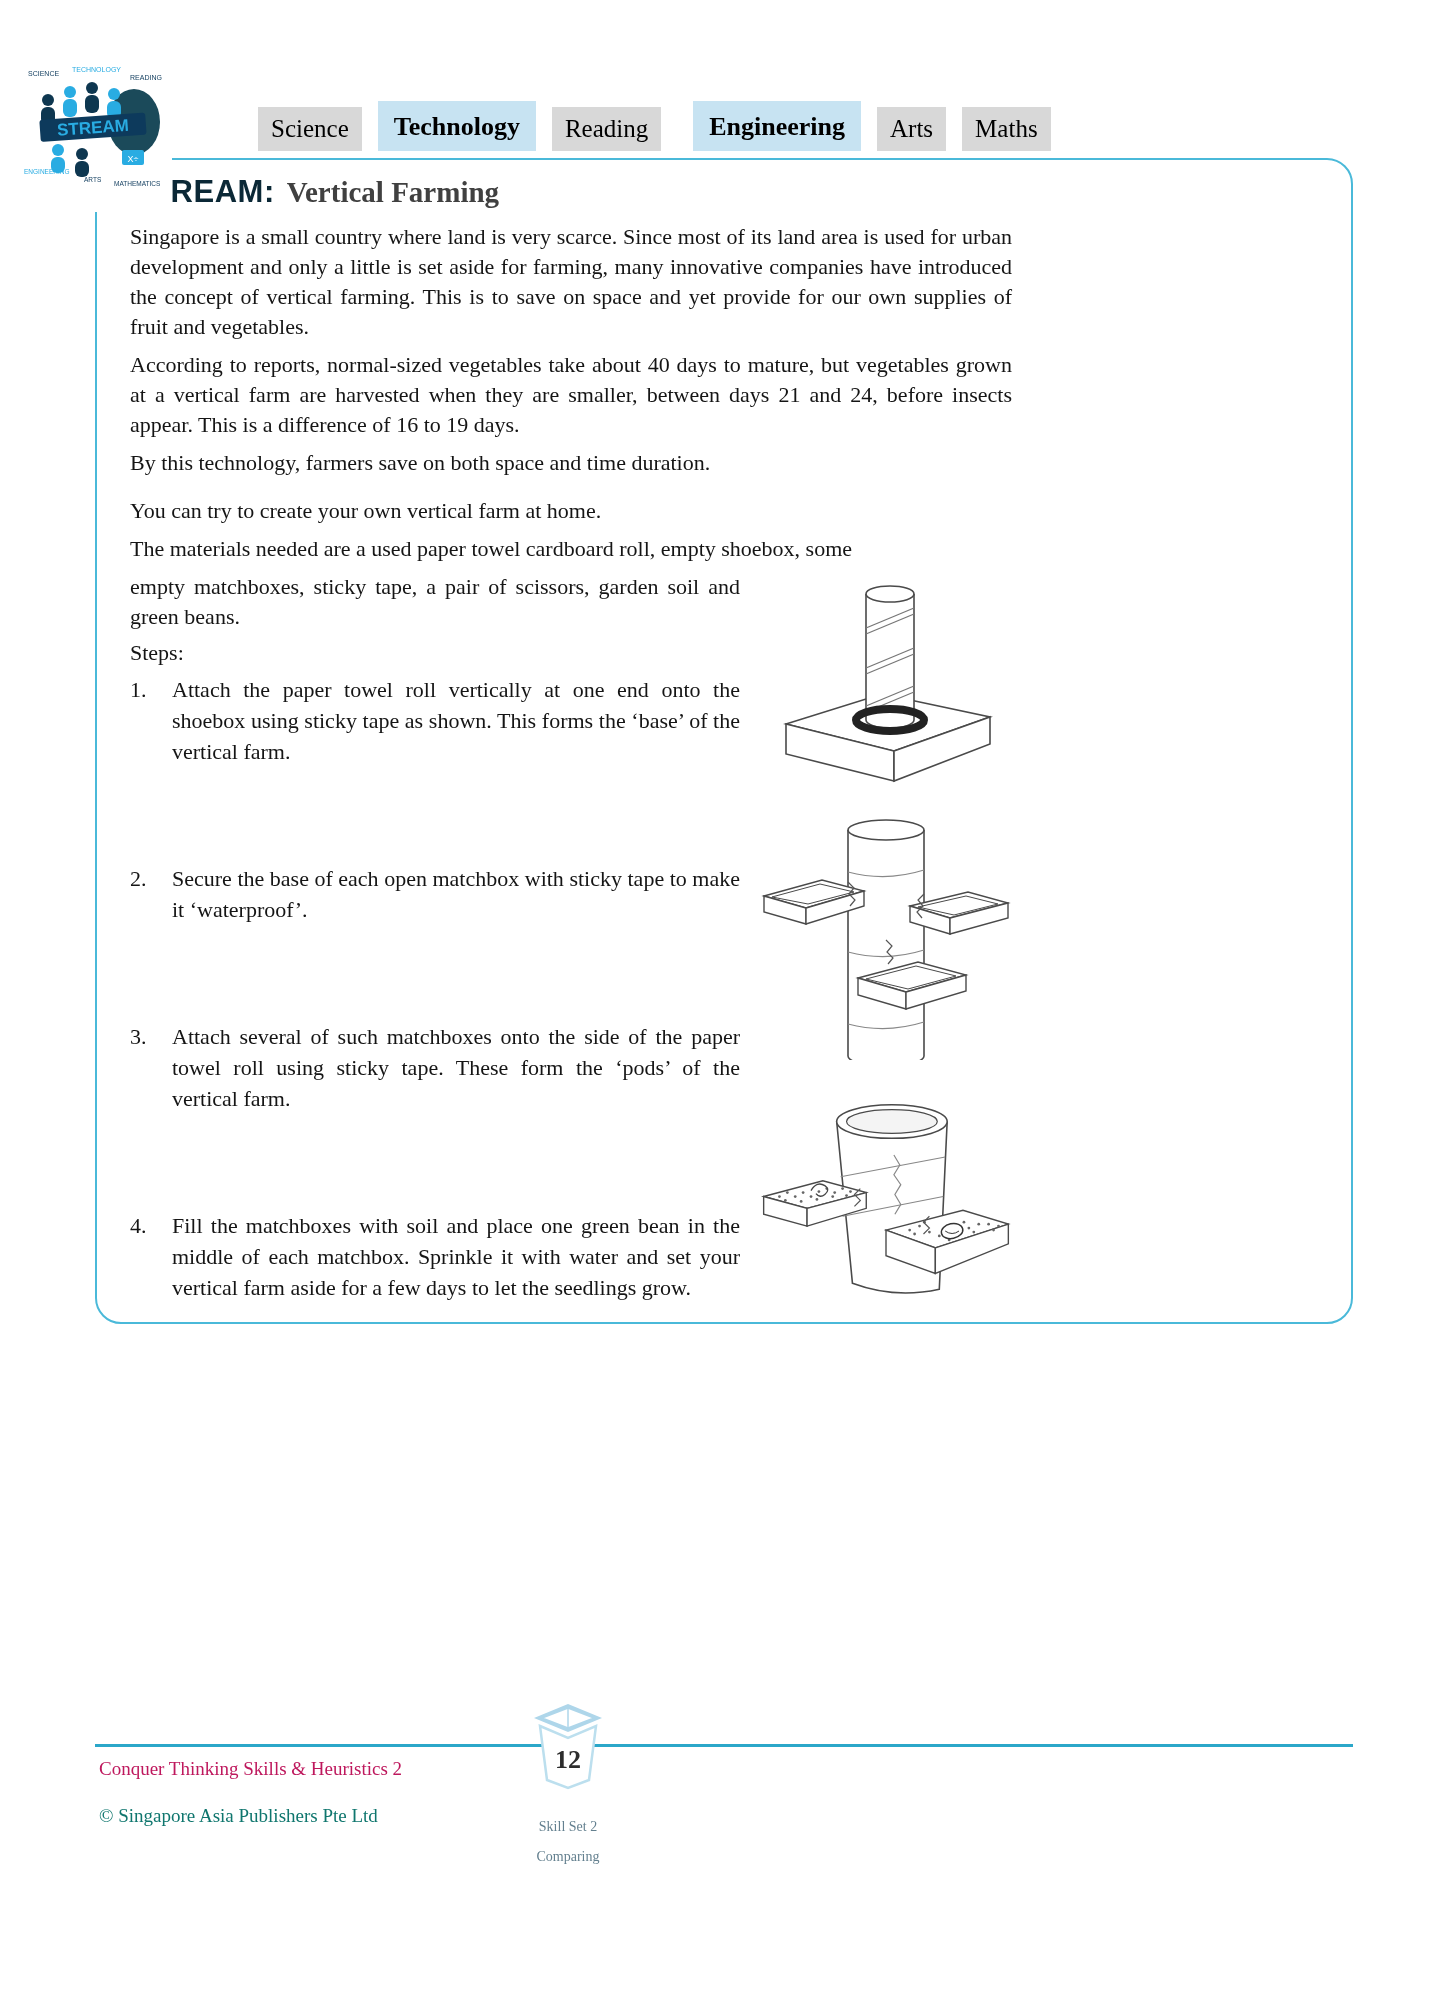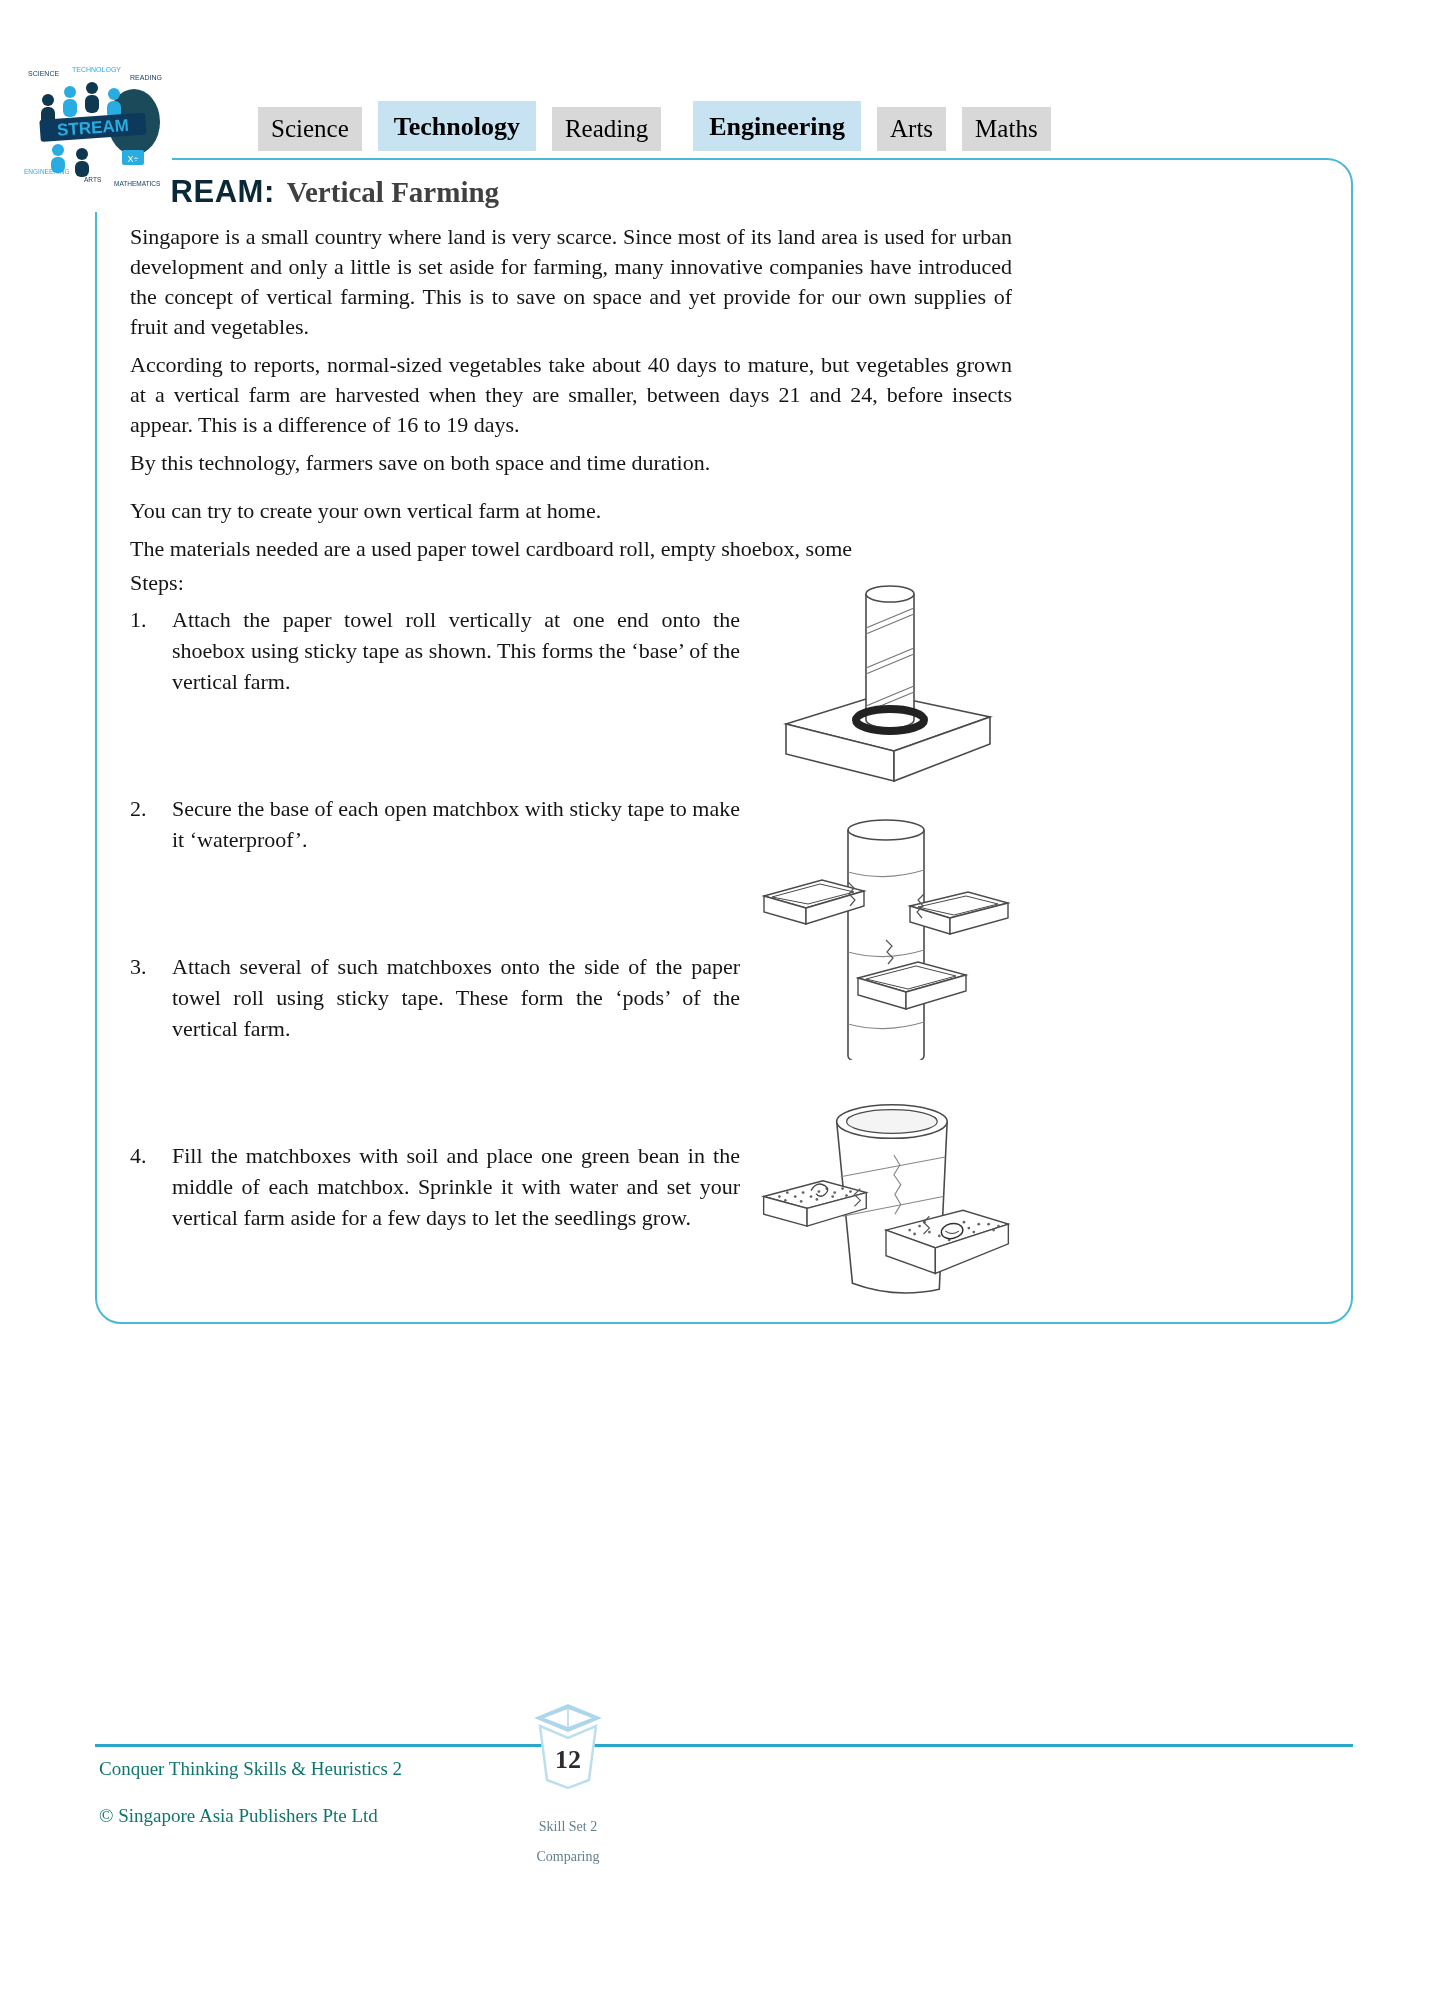--- a/index.html
+++ b/index.html
@@ -48,21 +48,21 @@
   .steps-heading { font-size:22px; font-weight:normal; margin:6px 0 8px; }
   ol.steps { list-style:none; margin:0; padding:0; font-size:22px; line-height:31px; }
   ol.steps li { display:flex; margin:0 0 96px; }
   ol.steps li:last-child { margin-bottom:0; }
   ol.steps .num { width:42px; flex:none; }
   ol.steps .stext { text-align:justify; flex:1; }
 
   
   .footer-rule { position:absolute; left:95px; top:1744px; width:1258px; height:3px; background:#2ba7c9; }
   .footer-left { position:absolute; left:99px; top:1755px; font-size:19px; line-height:28px; }
-  .footer-left .line1 { color:#0f766e; }
+  .footer-left .line1 { color:#be185d; }
   .footer-left .line2 { color:#0f766e; margin-top:19px; }
   .badge { position:absolute; left:526px; top:1698px; width:84px; height:92px; z-index:5; }
   .skill { position:absolute; left:468px; top:1812px; width:200px; text-align:center;
            color:#64808f; font-size:14px; line-height:30px; }
 </style>
 </head>
 <body>
 
 <div class="corner-patch"></div>
 
@@ -249,20 +249,21 @@
           </g>
           <path d="M186,147 q7,5 14,0" fill="none" stroke="#333333" stroke-width="1"></path>
         </g>
         <g stroke="#555555" stroke-width="1.2" fill="none">
           <polyline points="100,104 94,110 100,116 94,122"></polyline>
           <polyline points="170,132 164,138 170,144 164,150"></polyline>
         </g>
       </svg>
     </div>
 
+    <p class="body">empty matchboxes, sticky tape, a pair of scissors, garden soil and green beans.</p>
 
     <p class="steps-heading">Steps:</p>
 
     <ol class="steps">
       <li>
         <span class="num">1.</span>
         <span class="stext">Attach the paper towel roll vertically at one end onto the shoebox using sticky tape as shown. This forms the ‘base’ of the vertical farm.</span>
       </li>
       <li>
         <span class="num">2.</span>

